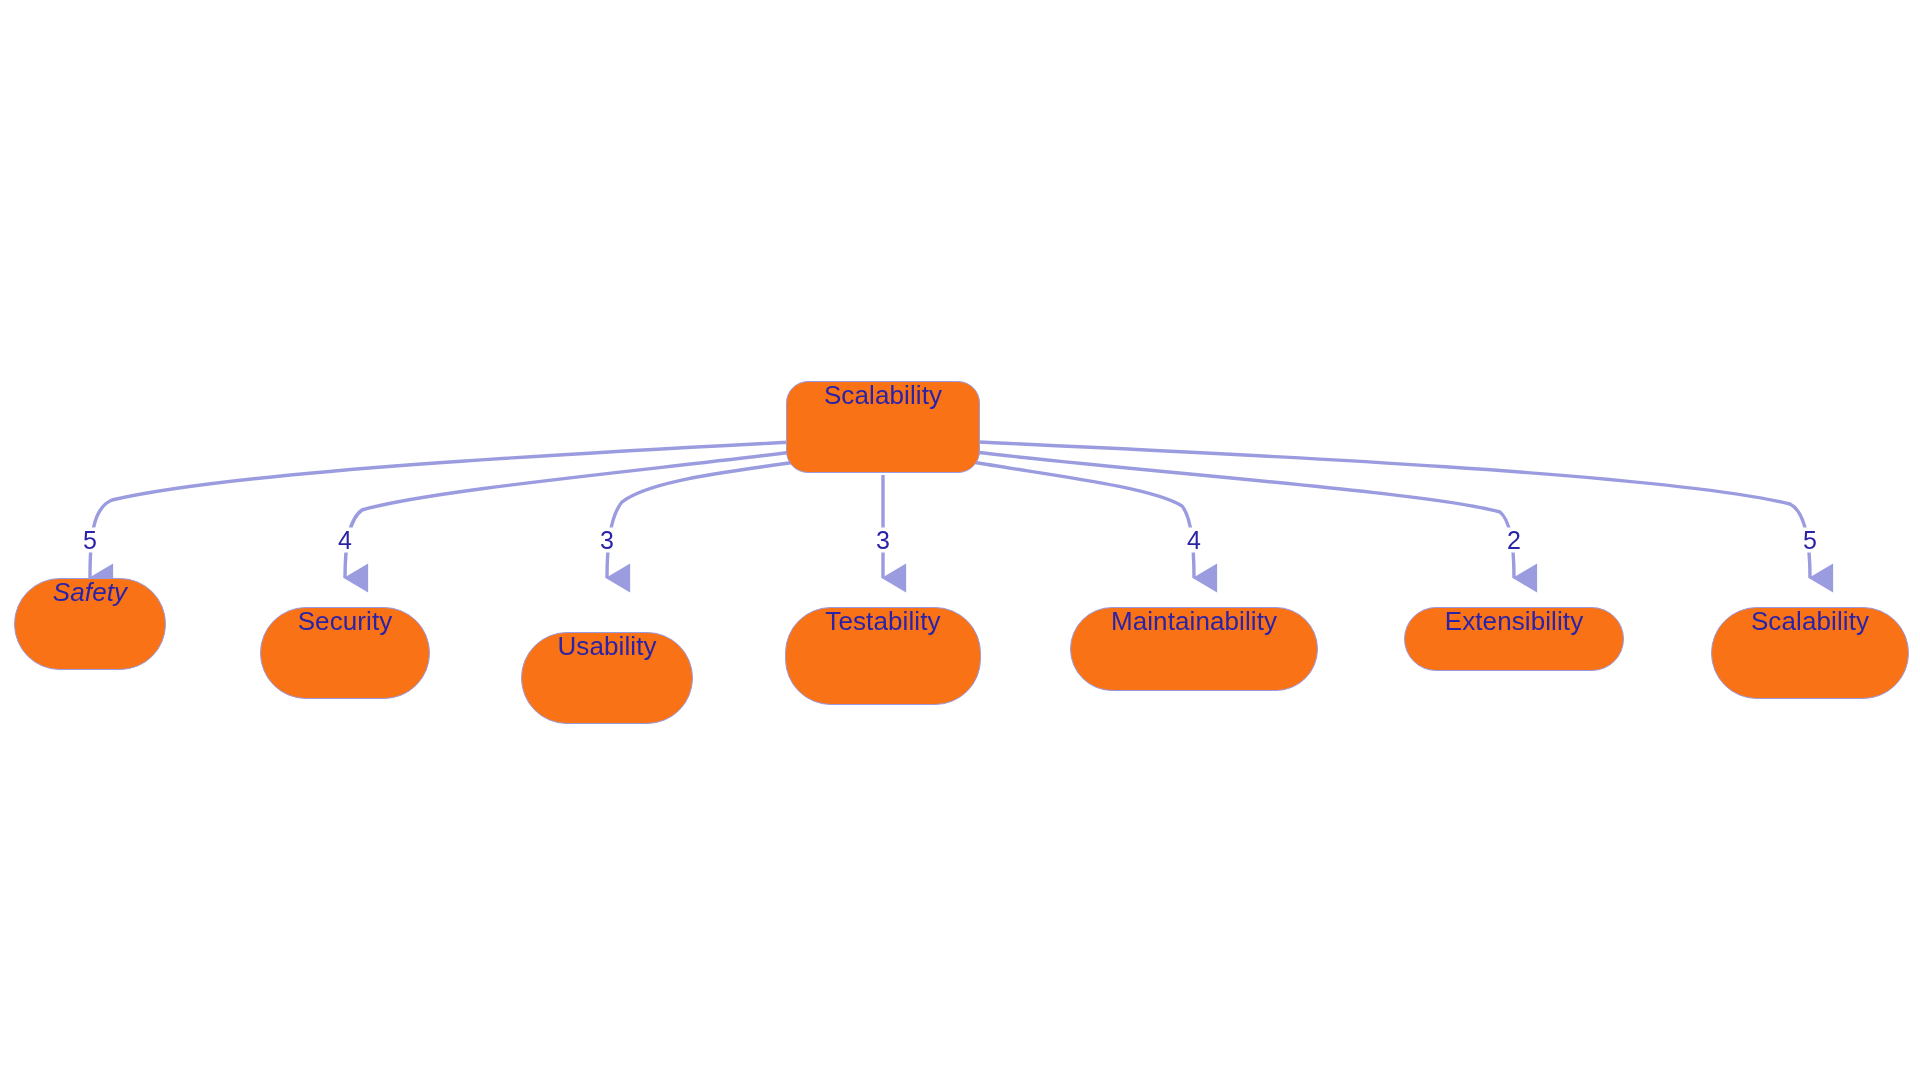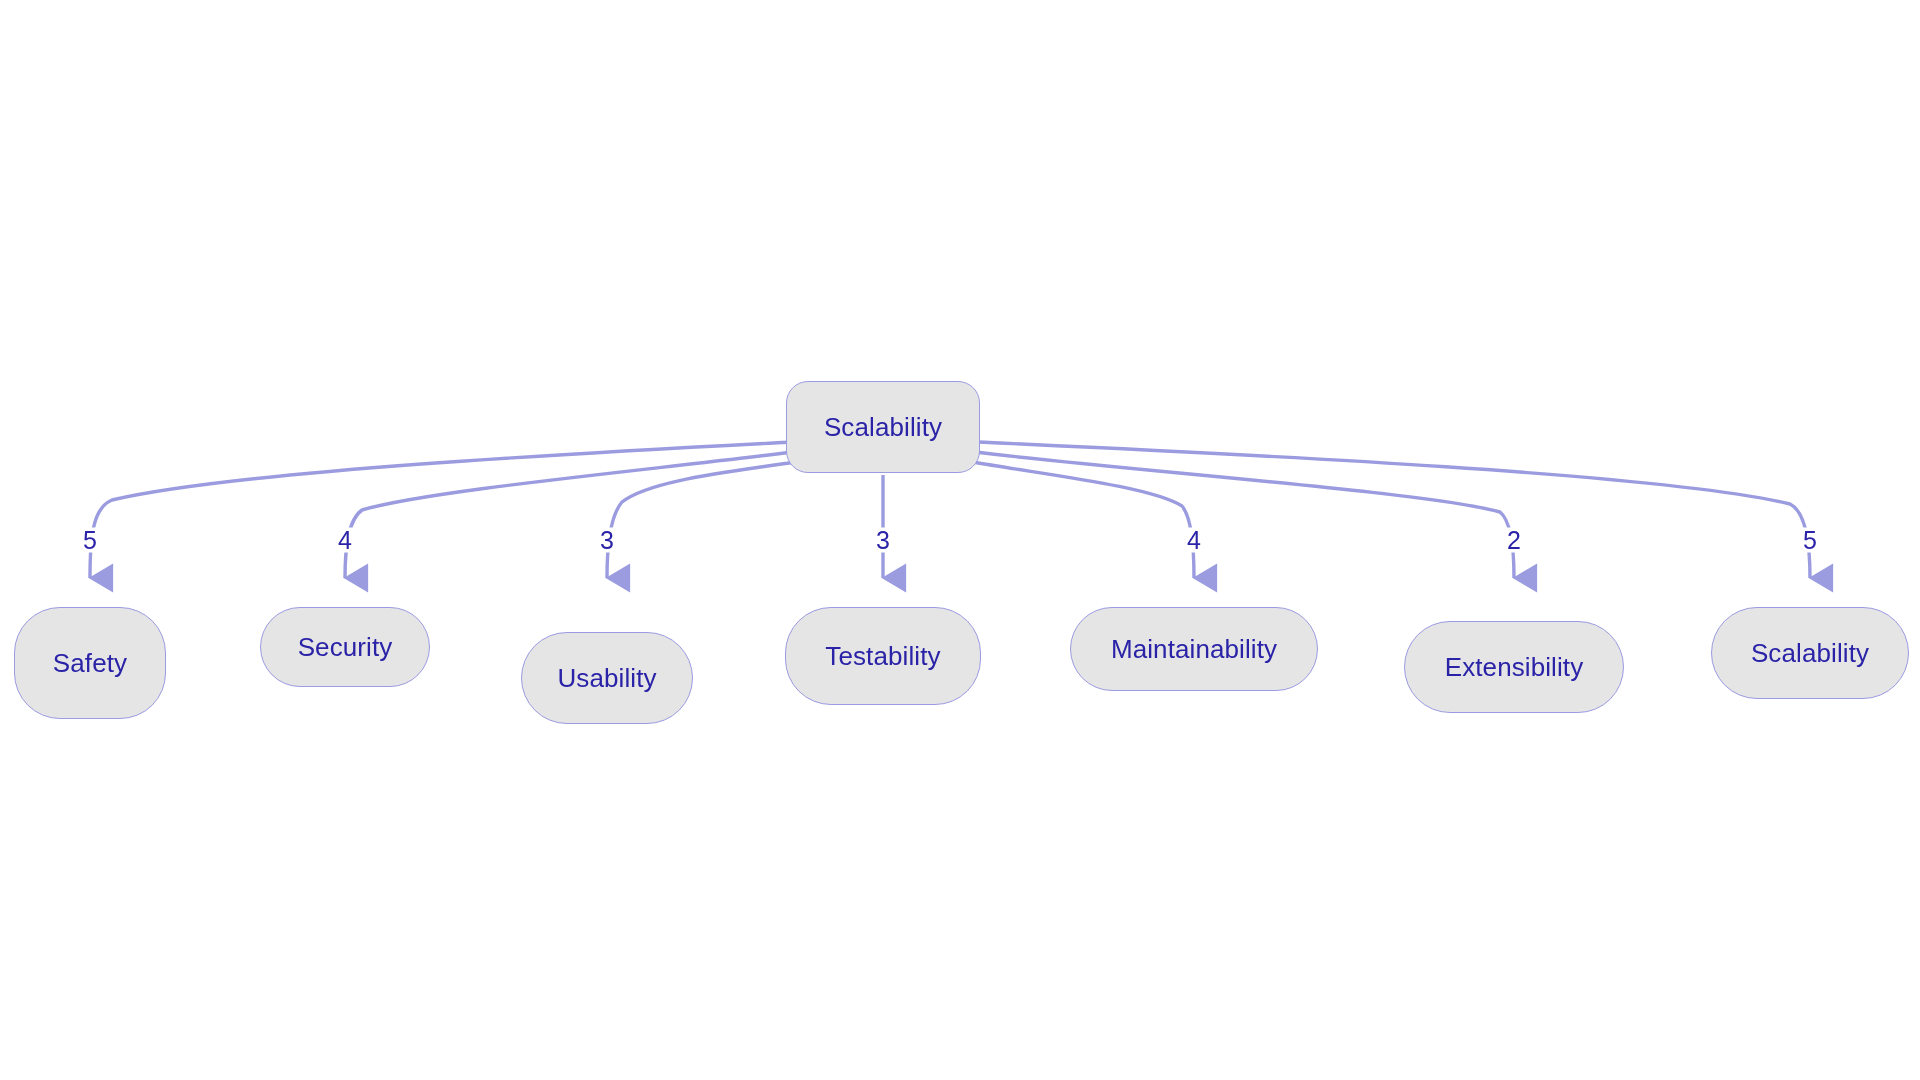--- a/index.html
+++ b/index.html
@@ -22,25 +22,25 @@
   #edge-layer {
     position: absolute;
     left: 0;
     top: 0;
     width: 1920px;
     height: 1080px;
   }
   .flow-node {
     position: absolute;
     box-sizing: border-box;
-    background: #e5e5e5;
+    background: #f97316;
     border: 1.6px solid #9b9be2;
     border-radius: 46px;
     display: flex;
-    align-items: center;
+    align-items: flex-start;
     justify-content: center;
     z-index: 5;
   }
   .flow-node .node-label {
     color: #2a23a8;
     font-size: 26px;
     font-family: "Liberation Sans", sans-serif;
     font-weight: 400;
     letter-spacing: 0.1px;
     white-space: nowrap;
@@ -82,36 +82,36 @@
         <path d="M 975,452 C 1120,470 1430,492 1500,512 C 1511,521 1514,548 1514,578"></path>
         <path d="M 977,442 C 1190,452 1660,472 1790,504 C 1806,512 1810,546 1810,578"></path>
       </g>
   </svg>
 
   <div id="node-root" class="flow-node" style="left: 786px; top: 381px; width: 194px; height: 92px;">
     <span class="node-label">Scalability</span>
   </div>
 
   <div id="leaf-nodes">
-      <div class="flow-node" style="left: 14px; top: 607px; width: 152px; height: 112px;">
+      <div class="flow-node" style="left: 14px; top: 578px; width: 152px; height: 92px; font-style: italic;">
         <span class="node-label">Safety</span>
       </div>
-      <div class="flow-node" style="left: 260px; top: 607px; width: 170px; height: 80px;">
+      <div class="flow-node" style="left: 260px; top: 607px; width: 170px; height: 92px;">
         <span class="node-label">Security</span>
       </div>
       <div class="flow-node" style="left: 521px; top: 632px; width: 172px; height: 92px;">
         <span class="node-label">Usability</span>
       </div>
       <div class="flow-node" style="left: 785px; top: 607px; width: 196px; height: 98px;">
         <span class="node-label">Testability</span>
       </div>
       <div class="flow-node" style="left: 1070px; top: 607px; width: 248px; height: 84px;">
         <span class="node-label">Maintainability</span>
       </div>
-      <div class="flow-node" style="left: 1404px; top: 607px; width: 220px; height: 92px; margin-top: 14px;">
+      <div class="flow-node" style="left: 1404px; top: 607px; width: 220px; height: 64px;">
         <span class="node-label">Extensibility</span>
       </div>
       <div class="flow-node" style="left: 1711px; top: 607px; width: 198px; height: 92px;">
         <span class="node-label">Scalability</span>
       </div>
     </div>
   <div id="edge-labels">
       <div class="edge-label" style="left: 90px; top: 540px;">5</div>
       <div class="edge-label" style="left: 345px; top: 540px;">4</div>
       <div class="edge-label" style="left: 607px; top: 540px;">3</div>

